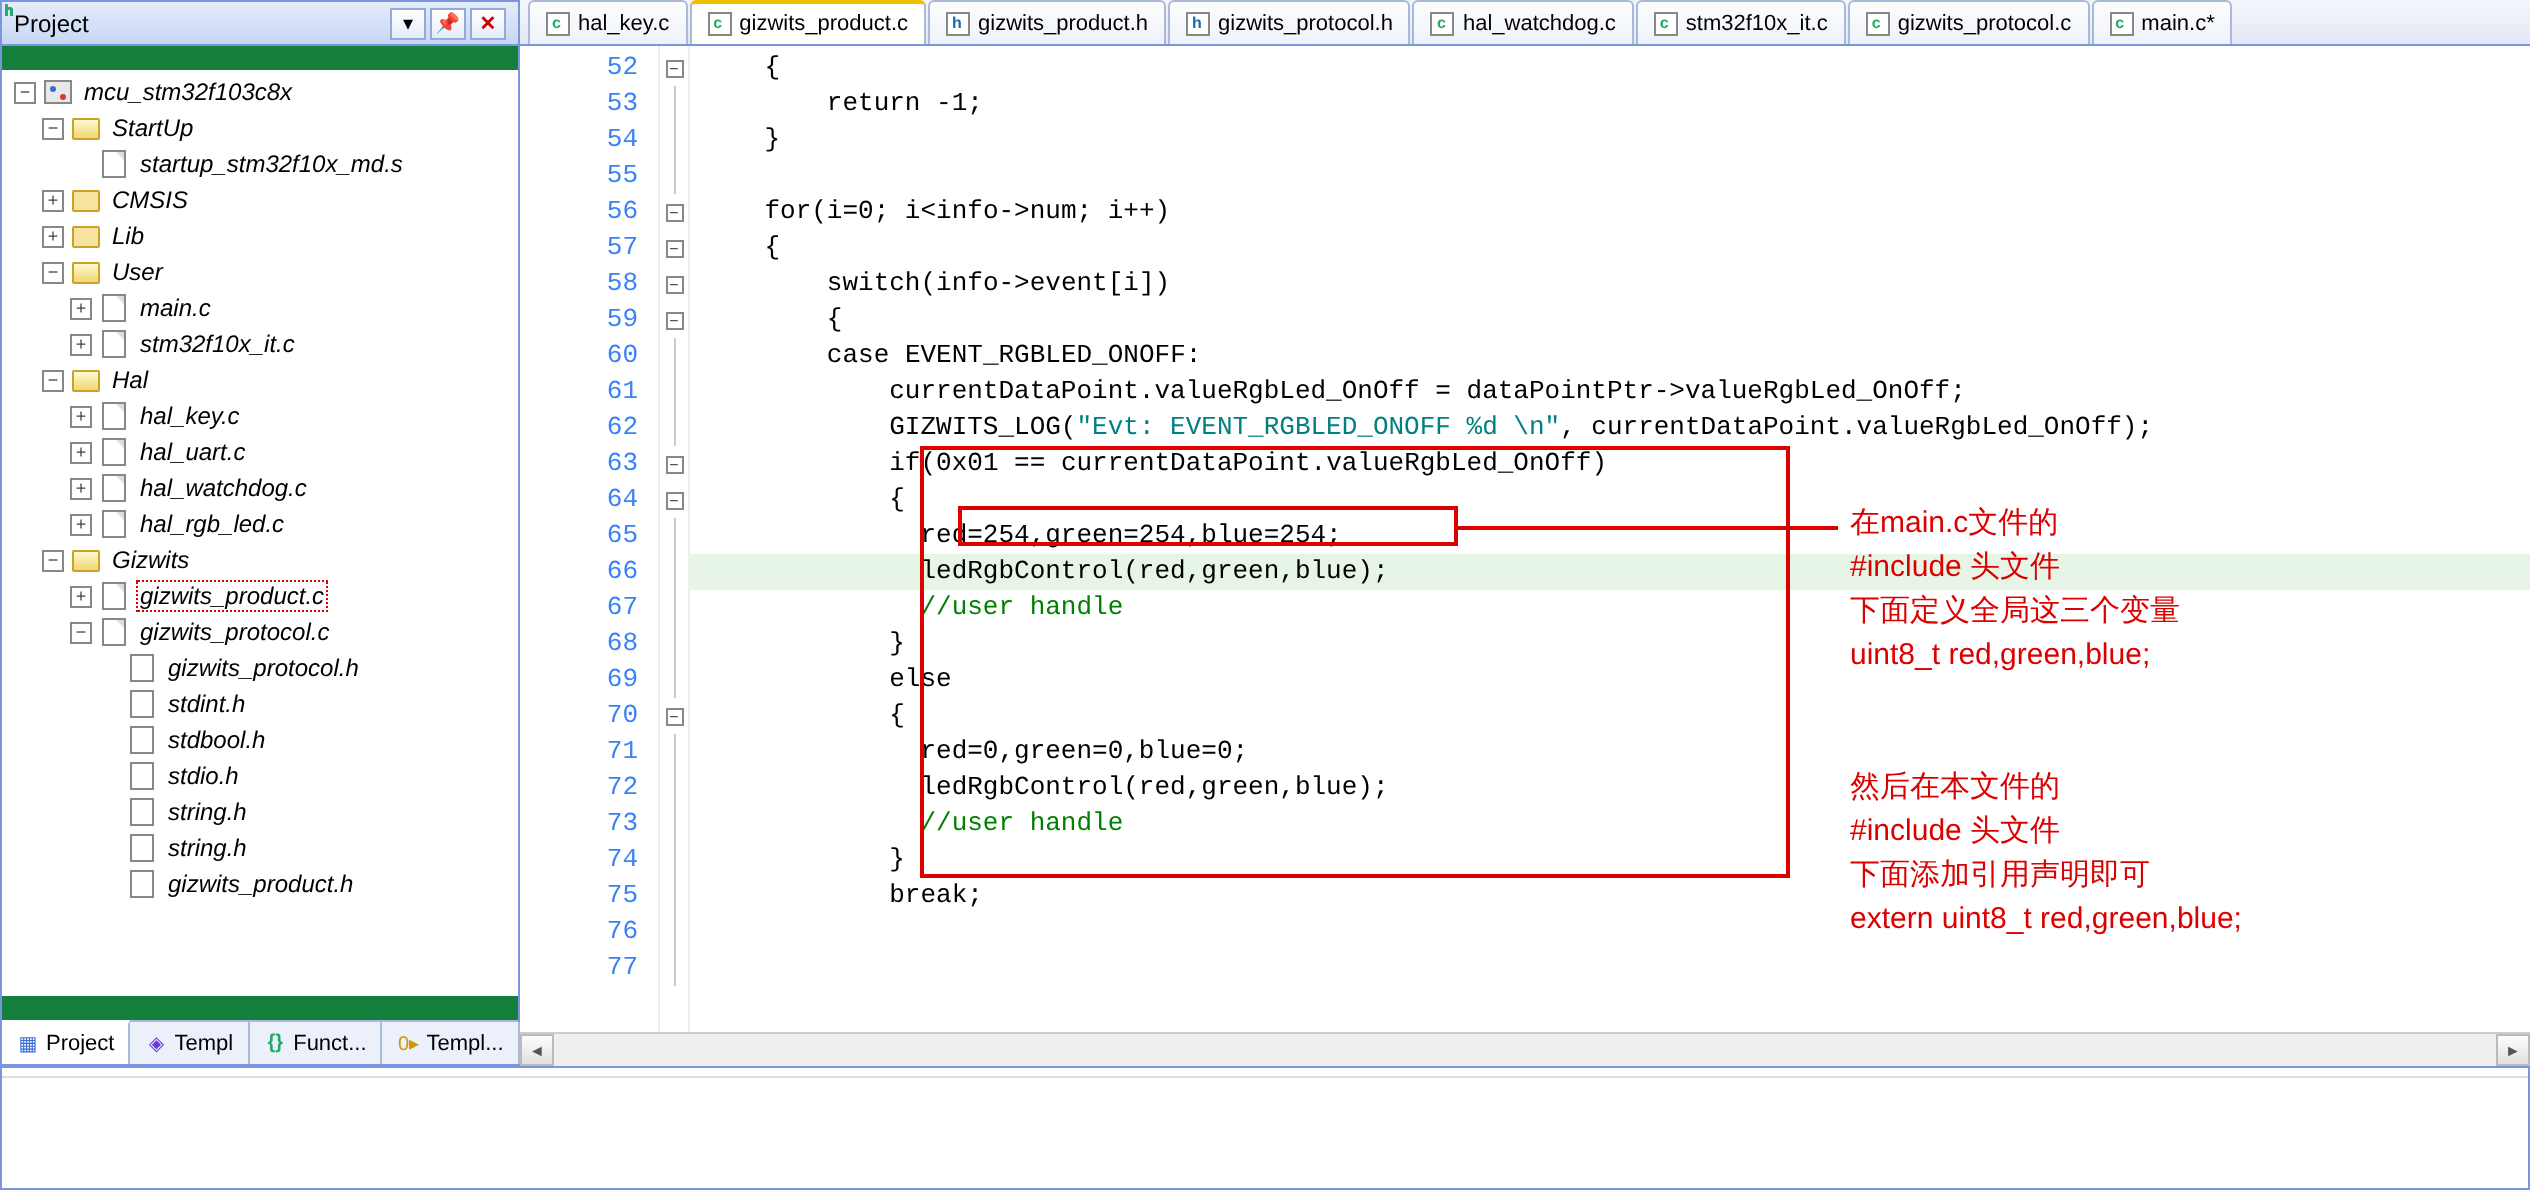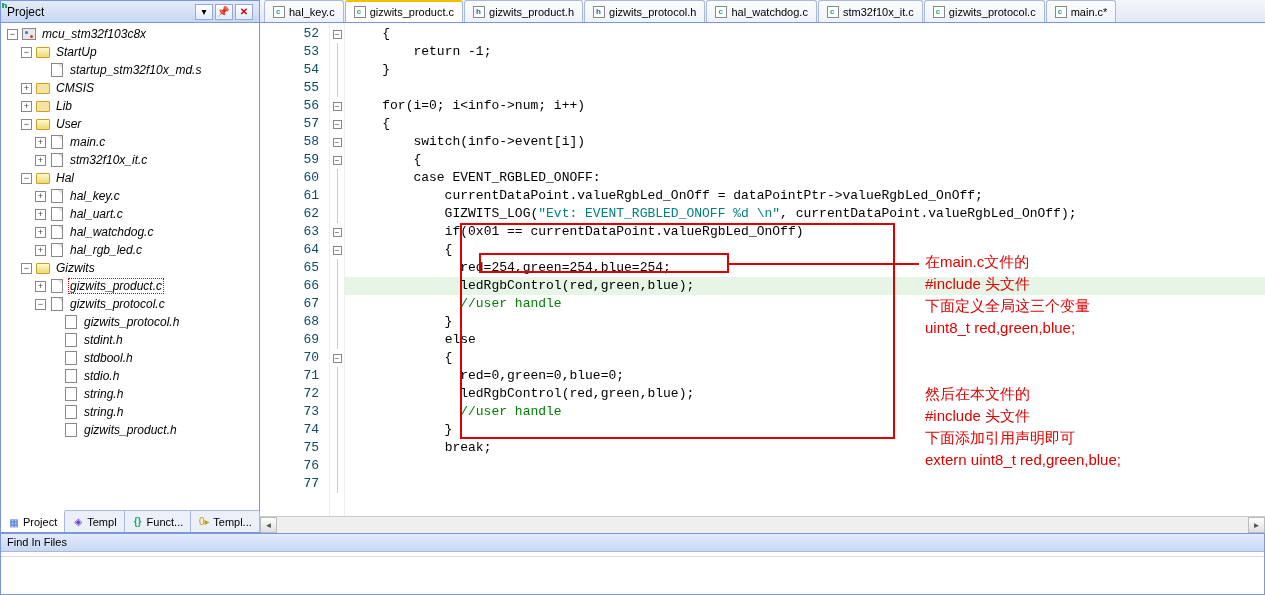--- a/index.html
+++ b/index.html
@@ -1,20 +1,20 @@
 <!DOCTYPE html>
 <html><head>
 <meta charset="utf-8">
 <style>
 * { margin: 0; padding: 0; box-sizing: border-box; }
 body { font-family: "Segoe UI", Tahoma, sans-serif; font-size: 12px; background: #f0f0f0; width: 1265px; height: 595px; overflow: hidden; display: flex; flex-direction: column; }
 .main-area { display: flex; height: 533px; }
 
 
-.project-panel { width: 260px; background: #15803d; border: 1px solid #7a96df; display: flex; flex-direction: column; }
+.project-panel { width: 260px; background: #15803d; border: 1px solid #7a96df; display: flex; flex-direction: column; gap: 12px; }
 .panel-titlebar { background: linear-gradient(#e4ecfb,#c7d7f3); border-bottom: 1px solid #7a96df; padding: 3px 6px; display: flex; justify-content: space-between; align-items: center; height: 22px; }
 .panel-titlebar-buttons { display: flex; gap: 2px; }
 .panel-btn { width: 18px; height: 16px; border: 1px solid #94a9d8; background: linear-gradient(#fff,#e4ecfb); display: flex; align-items: center; justify-content: center; font-size: 10px; cursor: pointer; }
 .panel-btn.close { color: #c00; font-weight: bold; }
 .tree { flex: 1; overflow: auto; padding: 2px; background: #fff; font-family: Tahoma, sans-serif; font-size: 12px; }
 .tree-item { display: flex; align-items: center; height: 18px; white-space: nowrap; cursor: pointer; }
 .tree-toggle { width: 11px; height: 11px; border: 1px solid #888; background: #fff; margin-right: 3px; display: inline-flex; align-items: center; justify-content: center; font-size: 9px; line-height: 0; color: #444; }
 .tree-spacer { width: 14px; display: inline-block; }
 .tree-icon { width: 16px; height: 14px; margin-right: 3px; display: inline-flex; align-items: center; justify-content: center; }
 .icon-folder { width: 14px; height: 11px; background: #f7e39e; border: 1px solid #c9a227; border-radius: 1px; }
@@ -38,21 +38,21 @@
 
 .editor-area { flex: 1; display: flex; flex-direction: column; background: #f5f5f5; }
 .editor-tabs { display: flex; background: linear-gradient(#f4f6fb,#e2e8f5); border-bottom: 1px solid #7a96df; height: 23px; padding-left: 4px; overflow: hidden; }
 .editor-tab { display: flex; align-items: center; gap: 4px; padding: 3px 8px; border: 1px solid #a9b9db; border-bottom: none; background: linear-gradient(#fdfdfd,#eef2fb); margin-right: 1px; border-radius: 3px 3px 0 0; font-size: 11px; white-space: nowrap; cursor: pointer; }
 .editor-tab.active { background: #fff; border-top: 2px solid #f0c000; }
 .tab-icon { width: 12px; height: 12px; background: #fff; border: 1px solid #888; position: relative; }
 .tab-icon.c::after { content: "c"; font-size: 8px; color: #2a6; position: absolute; left: 2px; top: 0; font-weight: bold; }
 .tab-icon.h::after { content: "h"; font-size: 8px; color: #26a; position: absolute; left: 2px; top: 0; font-weight: bold; }
 .editor-body { flex: 1; display: flex; background: #fff; overflow: hidden; position: relative; }
 .gutter { width: 70px; background: #fff; border-right: 1px solid #eee; padding-top: 2px; }
-.gutter .ln { text-align: right; padding-right: 10px; color: #0c4a6e; font-family: Consolas, "Courier New", monospace; font-size: 13px; height: 18px; line-height: 18px; }
+.gutter .ln { text-align: right; padding-right: 10px; color: #3b82f6; font-family: Consolas, "Courier New", monospace; font-size: 13px; height: 18px; line-height: 18px; }
 .fold-col { width: 15px; background: #fff; border-right: 1px solid #eee; padding-top: 2px; }
 .fold-col .fc { height: 18px; display: flex; align-items: center; justify-content: center; }
 .fold-box { width: 9px; height: 9px; border: 1px solid #888; background: #fff; font-size: 8px; line-height: 7px; text-align: center; color: #444; }
 .fold-line { width: 1px; height: 18px; background: #ccc; }
 .code { flex: 1; font-family: Consolas, "Courier New", monospace; font-size: 13px; padding-top: 2px; overflow: auto; white-space: pre; position: relative; }
 .code-line { height: 18px; line-height: 18px; padding-left: 6px; position: relative; }
 .cl-hl { background: #e6f5e6; }
 .kw { color: #000000; } .str { color: #008080; } .cmt { color: #008000; }
 .annot-box1 { position: absolute; border: 2px solid #d00; pointer-events: none; }
 .annot-line { position: absolute; border-top: 2px solid #d00; pointer-events: none; }
@@ -417,15 +417,14 @@
     </div>
     <div class="h-scroll">
       <div class="arrow">◄</div>
       <div class="track"></div>
       <div class="arrow">►</div>
     </div>
   </div>
 </div>
 
 <div class="find-panel">
-  <div class="find-title">Find In Files</div>
   <div class="find-body"></div>
 </div>
 
 </body></html>

